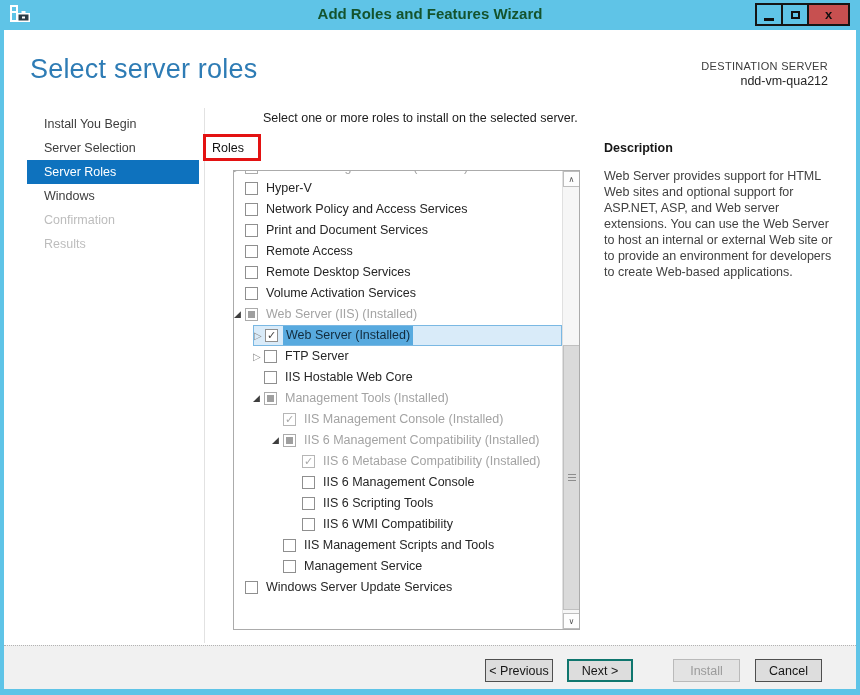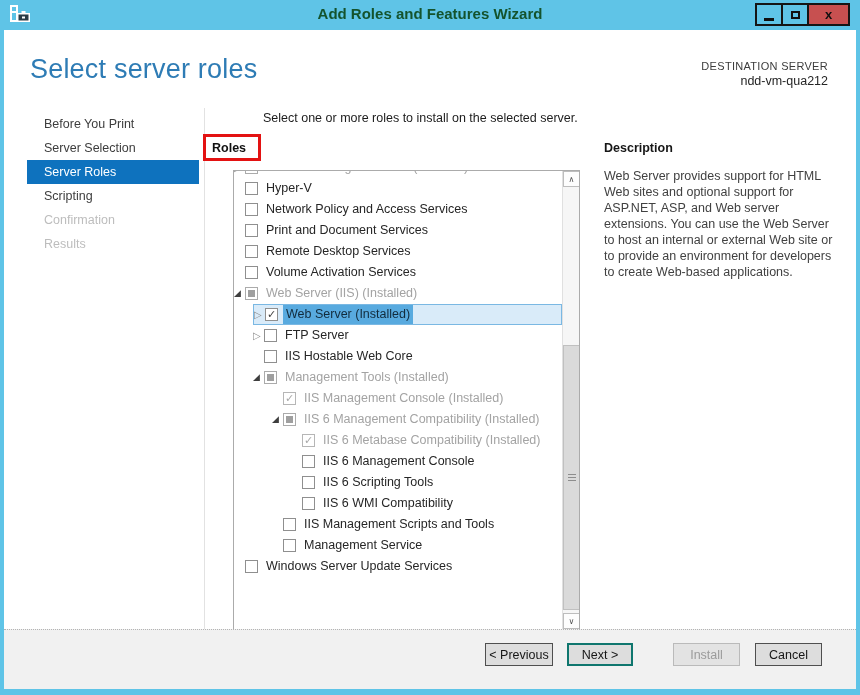--- a/index.html
+++ b/index.html
@@ -31,21 +31,21 @@
 
   
   .sidebar{position:absolute;left:23px;top:82px;width:172px;}
   .nav-item{height:24px;line-height:24px;padding-left:17px;font-size:12.5px;color:#3d3d3d;white-space:nowrap;cursor:default;}
   .nav-item.selected{background:var(--accent,#0e72be);color:#ffffff;}
   .nav-item.disabled{color:#bdbdbd;}
 
   
   .instruction{position:absolute;left:259px;top:81px;font-size:12.5px;color:#1c1c1c;}
   .roles-annotation{position:absolute;left:199px;top:104px;width:58px;height:27px;border:3px solid var(--annotation-red,#e31212);display:flex;align-items:center;}
-  .roles-label{font-size:12.5px;font-weight:bold;color:#111;padding-left:6px;white-space:nowrap;}
+  .roles-label{font-size:12.5px;font-weight:normal;color:#111;padding-left:6px;white-space:nowrap;}
 
   .roles-list{position:absolute;left:229px;top:140px;width:347px;height:460px;border:1px solid #ababab;background:#fff;overflow:hidden;}
   .tree{position:absolute;left:0;top:-14px;right:17px;}
   .tree-row{display:flex;height:21px;align-items:center;font-size:12.5px;color:#262626;}
   .indent{flex:none;height:21px;}
   .row-body{display:flex;flex:1;min-width:0;align-items:center;height:21px;}
   .row-body.selected{background:var(--selected-row-bg,#d9ebf9);border:1px solid var(--selected-row-border,#7ab8e3);}
   .expander{flex:none;width:11px;line-height:21px;text-align:left;}
   .expander.collapsed{color:#8f8f8f;font-size:10px;}
   .expander.expanded{color:#3e3e3e;font-size:9px;}
@@ -65,21 +65,21 @@
   .sb-thumb{position:absolute;left:0;width:17px;top:174px;height:265px;background:#dadada;border:1px solid #c0c0c0;}
   .sb-grip{position:absolute;left:4px;top:50%;margin-top:-4px;width:8px;height:7px;
            background:repeating-linear-gradient(to bottom,#8d8d8d 0 1px,transparent 1px 3px);}
 
   
   .desc{position:absolute;left:600px;top:111px;width:238px;}
   .desc-title{font-size:12.5px;font-weight:bold;color:#161616;}
   .desc-text{margin-top:13px;font-size:12.5px;line-height:16px;color:#414141;}
 
   
-  .footer{position:absolute;left:0;right:0;bottom:0;height:60px;background:#f1f1f1;border-top:1px dotted #b3b3b3;}
+  .footer{position:absolute;left:0;right:0;bottom:0;height:44px;background:#f1f1f1;border-top:1px dotted #b3b3b3;}
   .btn{position:absolute;top:13px;height:23px;background:#dddddd;border:1px solid #4f4f4f;color:#161616;
        font-size:12.5px;font-family:inherit;display:flex;align-items:center;justify-content:center;padding:0;cursor:default;}
   .btn.focused{border:2px solid #0f766e;}
   .btn.disabled{background:#e3e3e3;border:1px solid #bababa;color:#9b9b9b;}
   .btn-previous{left:481px;width:68px;}
   .btn-next{left:563px;width:66px;}
   .btn-install{left:669px;width:67px;}
   .btn-cancel{left:751px;width:67px;}
 </style>
 </head>
@@ -118,24 +118,24 @@
     <h1 class="page-title">Select server roles</h1>
 
     <div class="dest">
       <div class="dest-label">DESTINATION SERVER</div>
       <div class="dest-server">ndd-vm-qua212</div>
     </div>
 
     <div class="content-divider"></div>
 
     <div class="sidebar">
-        <div class="nav-item normal">Before You Print</div>
+        <div class="nav-item normal">Install You Begin</div>
         <div class="nav-item normal">Server Selection</div>
         <div class="nav-item selected">Server Roles</div>
-        <div class="nav-item normal">Scripting</div>
+        <div class="nav-item normal">Windows</div>
         <div class="nav-item disabled">Confirmation</div>
         <div class="nav-item disabled">Results</div>
       </div>
 
     <div class="instruction">Select one or more roles to install on the selected server.</div>
 
     <div class="roles-annotation">
       <span class="roles-label">Roles</span>
     </div>
 
@@ -164,20 +164,28 @@
               <span class="cb unchecked"></span>
               <span class="lbl">Network Policy and Access Services</span>
             </span>
           </div>
           <div class="tree-row">
             <span class="indent" style="width: 0px;"></span>
             <span class="row-body">
               <span class="expander none"></span>
               <span class="cb unchecked"></span>
               <span class="lbl">Print and Document Services</span>
+            </span>
+          </div>
+          <div class="tree-row">
+            <span class="indent" style="width: 0px;"></span>
+            <span class="row-body">
+              <span class="expander none"></span>
+              <span class="cb unchecked"></span>
+              <span class="lbl">Remote Access</span>
             </span>
           </div>
           <div class="tree-row">
             <span class="indent" style="width: 0px;"></span>
             <span class="row-body">
               <span class="expander none"></span>
               <span class="cb unchecked"></span>
               <span class="lbl">Remote Desktop Services</span>
             </span>
           </div>

